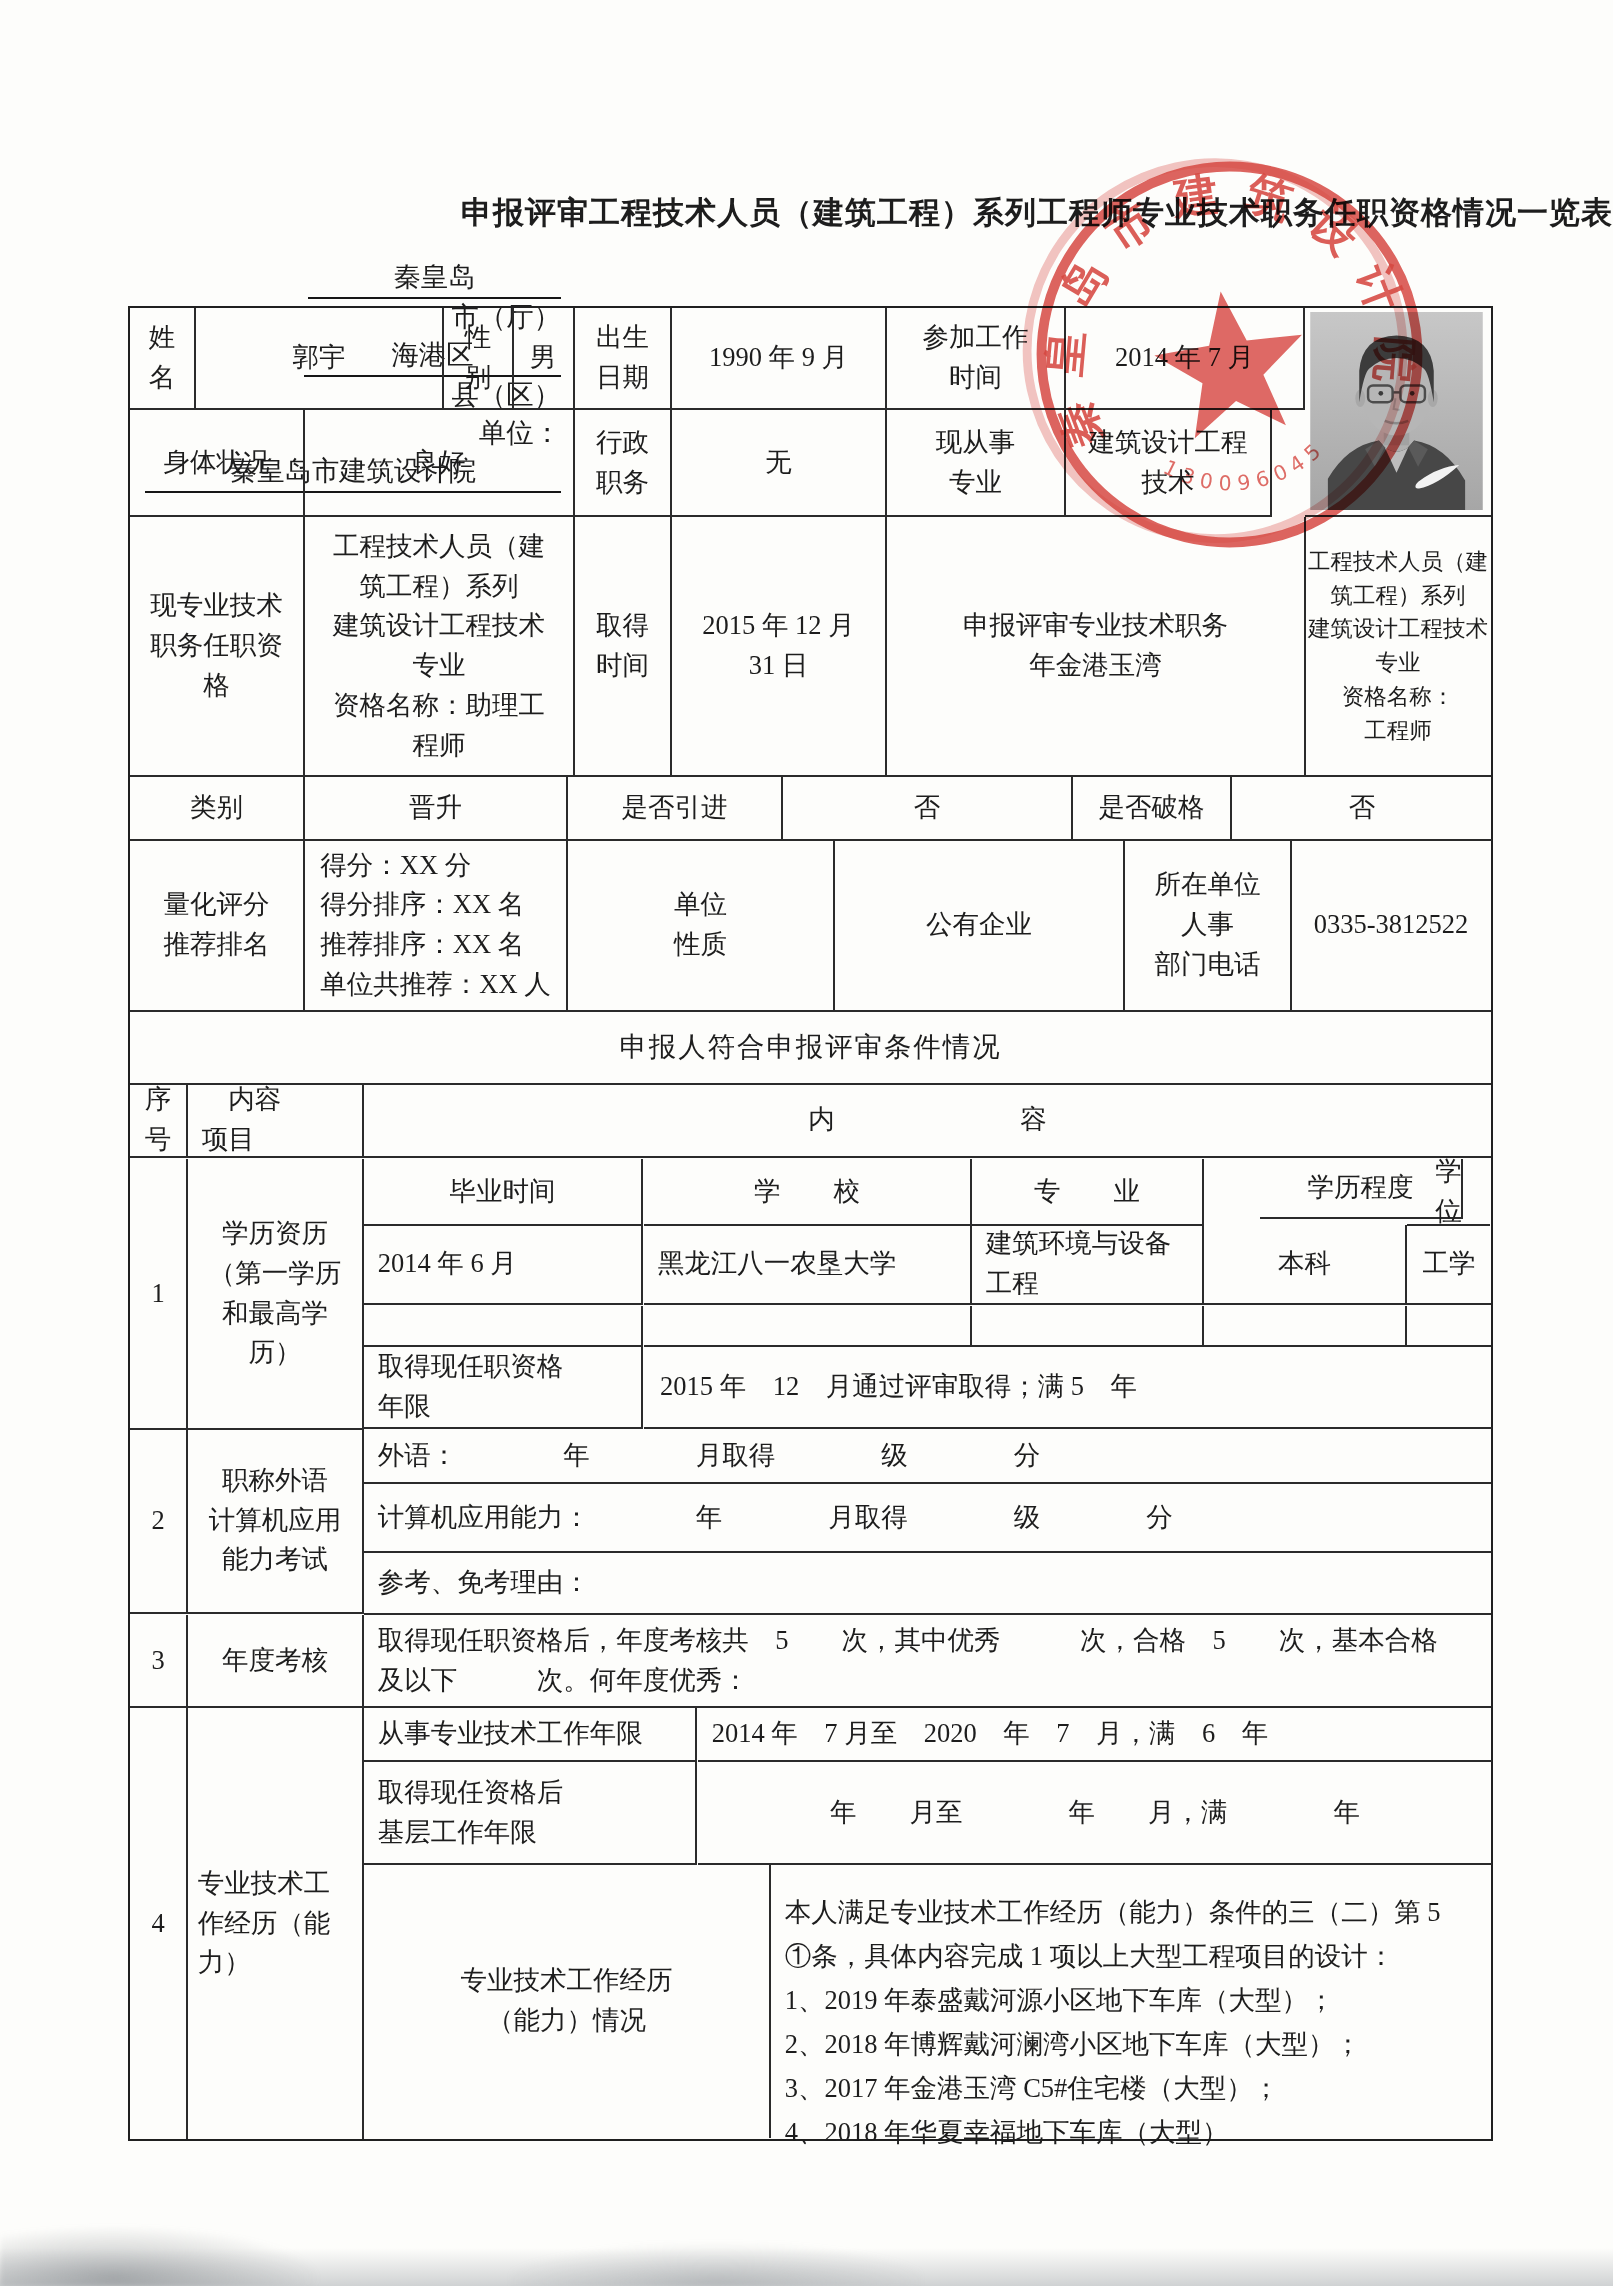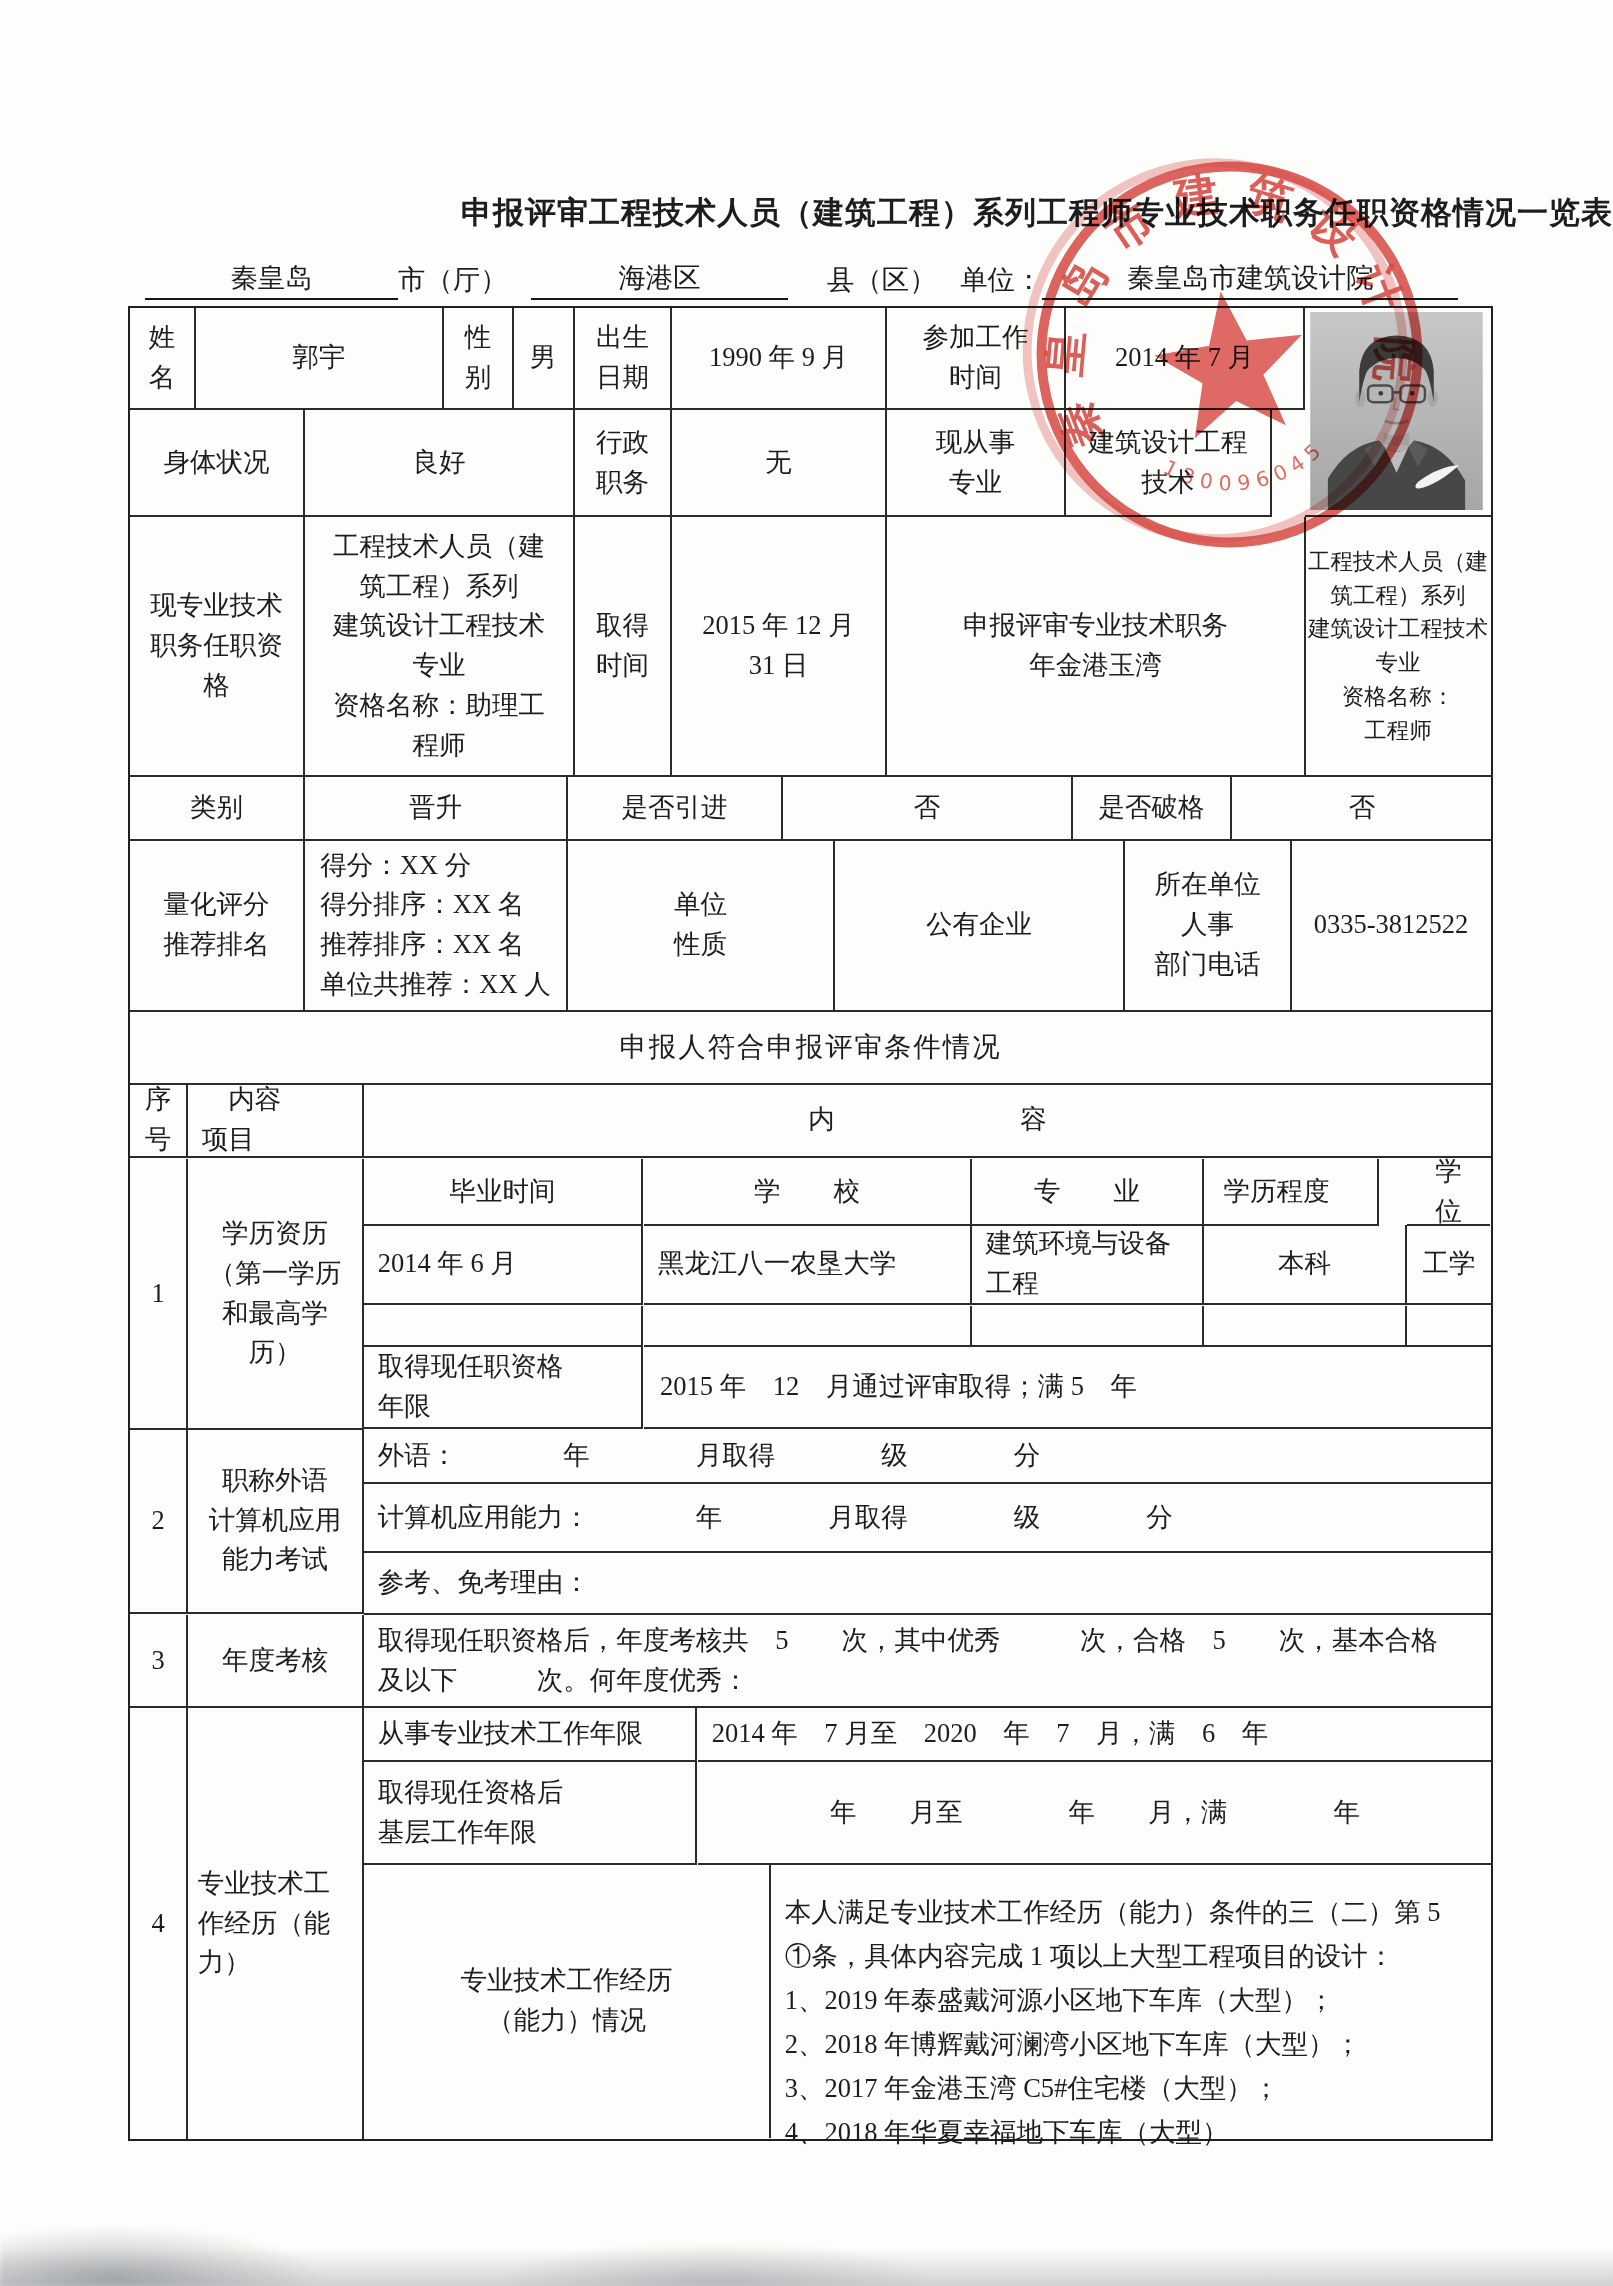--- a/index.html
+++ b/index.html
@@ -9,21 +9,21 @@
     font-family:"Liberation Serif","DejaVu Serif",serif;
     color:#1d1d1d;overflow:hidden;
   }
   .page-title{
     position:absolute;left:0;top:192px;width:1613px;
     text-align:right;font-size:31px;font-weight:700;letter-spacing:1px;
     white-space:pre-line;
   }
   .subtitle{
     position:absolute;left:145px;top:259px;height:41px;
-    display:flex;align-items:flex-end;font-size:27.4px;white-space:nowrap;
+    display:flex;align-items:flex-end;font-size:27.4px;white-space:nowrap;flex-direction:column;
   }
   .subtitle .u{
     display:inline-block;text-align:center;
     border-bottom:2.9px solid #161616;padding-bottom:2px;
   }
   .subtitle .plain{padding-bottom:2px;}
   .tbl{
     position:absolute;left:128px;top:306px;width:1361px;height:1831px;
     border:2.9px solid #202020;box-sizing:content-box;
   }
@@ -155,21 +155,21 @@
   <div class="c nr" style="left:234px;top:776px;width:1127px;height:74px">内　　　　　　　容</div>
 
   <div class="c" style="left:0;top:851px;width:58px;height:271px">1</div>
   <div class="c" style="left:58px;top:851px;width:176px;height:271px">学历资历
 （第一学历
 和最高学
 历）</div>
   <div class="c" style="left:234px;top:851px;width:279px;height:67px">毕业时间</div>
   <div class="c" style="left:514px;top:851px;width:328px;height:67px">学　　校</div>
   <div class="c" style="left:842px;top:851px;width:232px;height:67px">专　　业</div>
-  <div class="c" style="left:1046px;top:851px;width:203px;height:67px">学历程度</div>
+  <div class="c" style="left:1130px;top:851px;width:203px;height:60px">学历程度</div>
   <div class="c nr" style="left:1277px;top:851px;width:83px;height:67px">学　位</div>
   <div class="c lf" style="left:234px;top:917px;width:279px;height:80px">2014 年 6 月</div>
   <div class="c lf" style="left:514px;top:917px;width:328px;height:80px">黑龙江八一农垦大学</div>
   <div class="c lf" style="left:842px;top:917px;width:232px;height:80px">建筑环境与设备
 工程</div>
   <div class="c" style="left:1074px;top:917px;width:203px;height:80px">本科</div>
   <div class="c nr" style="left:1277px;top:917px;width:84px;height:80px">工学</div>
   <div class="c" style="left:234px;top:998px;width:279px;height:41px"></div>
   <div class="c" style="left:514px;top:998px;width:328px;height:41px"></div>
   <div class="c" style="left:842px;top:998px;width:232px;height:41px"></div>

